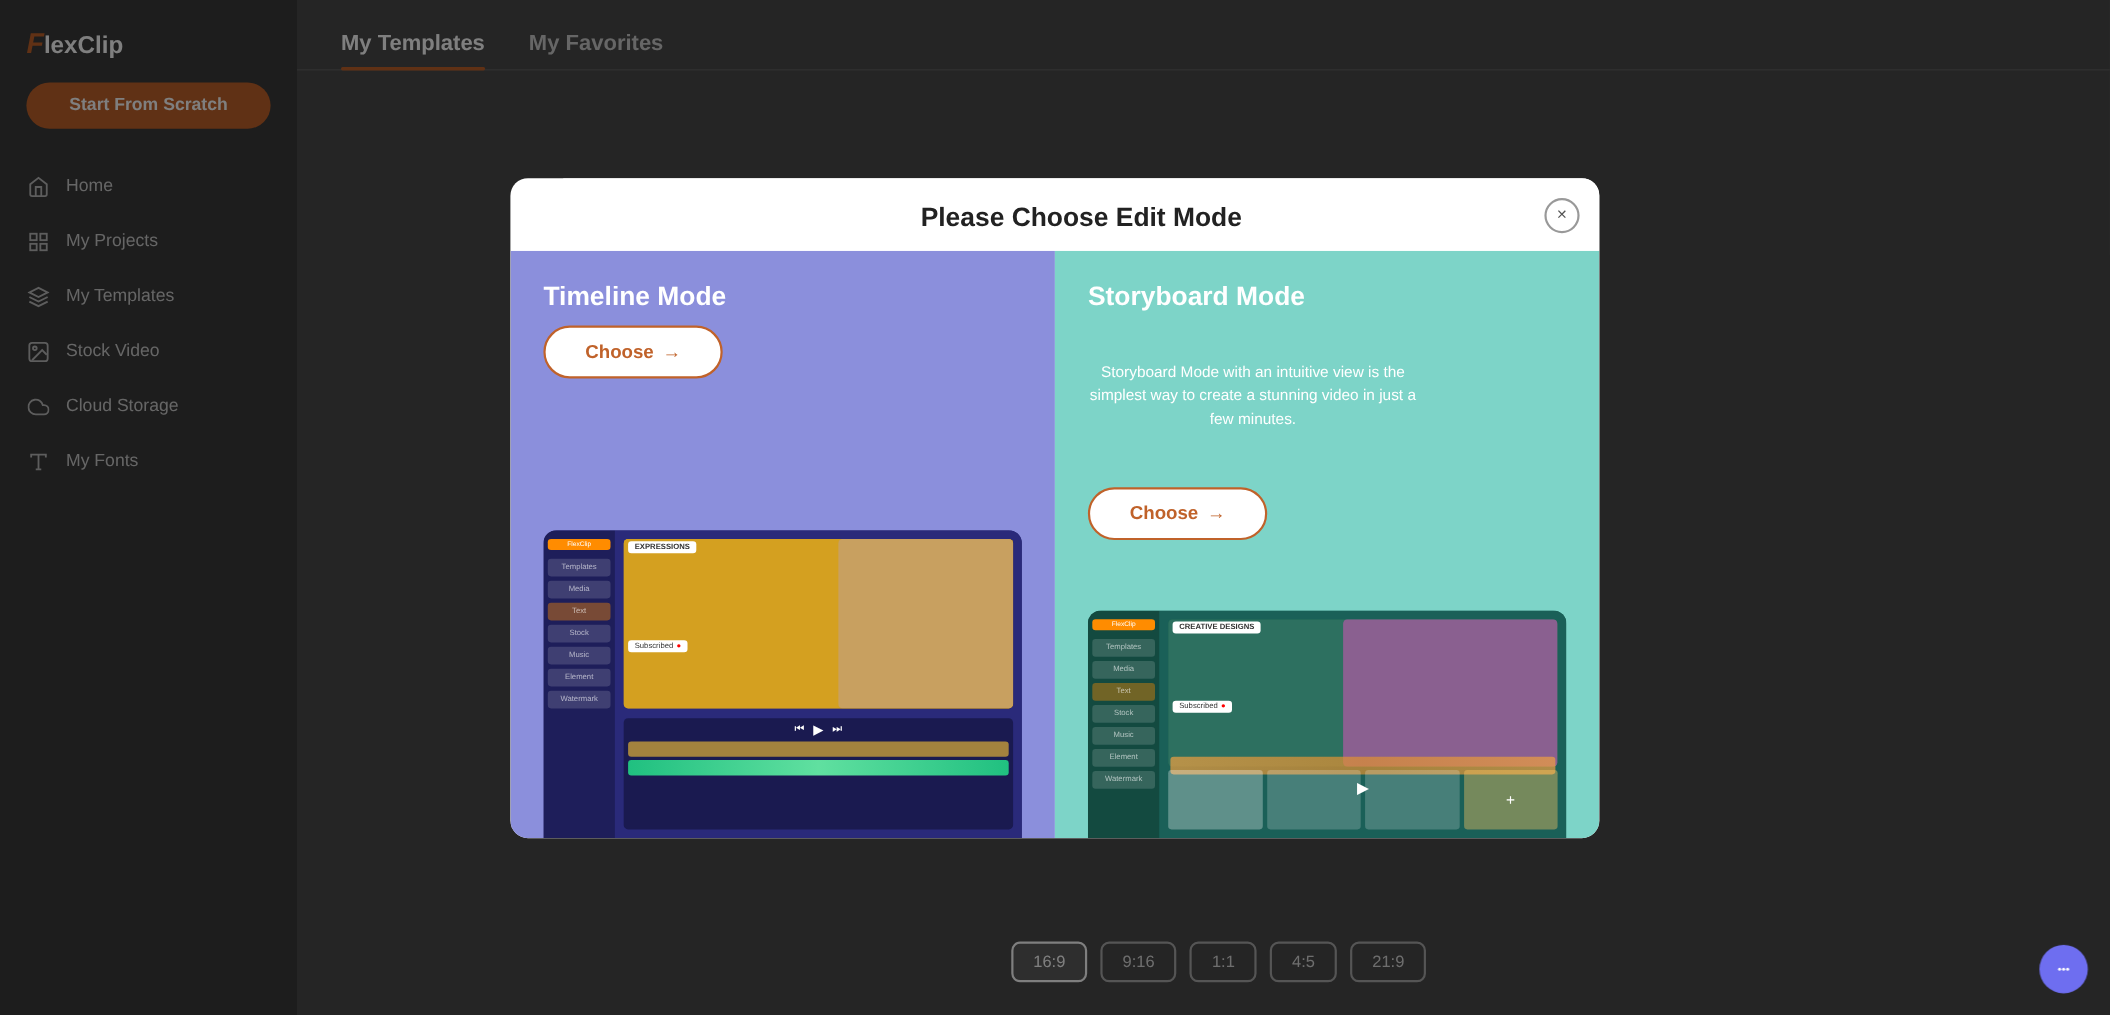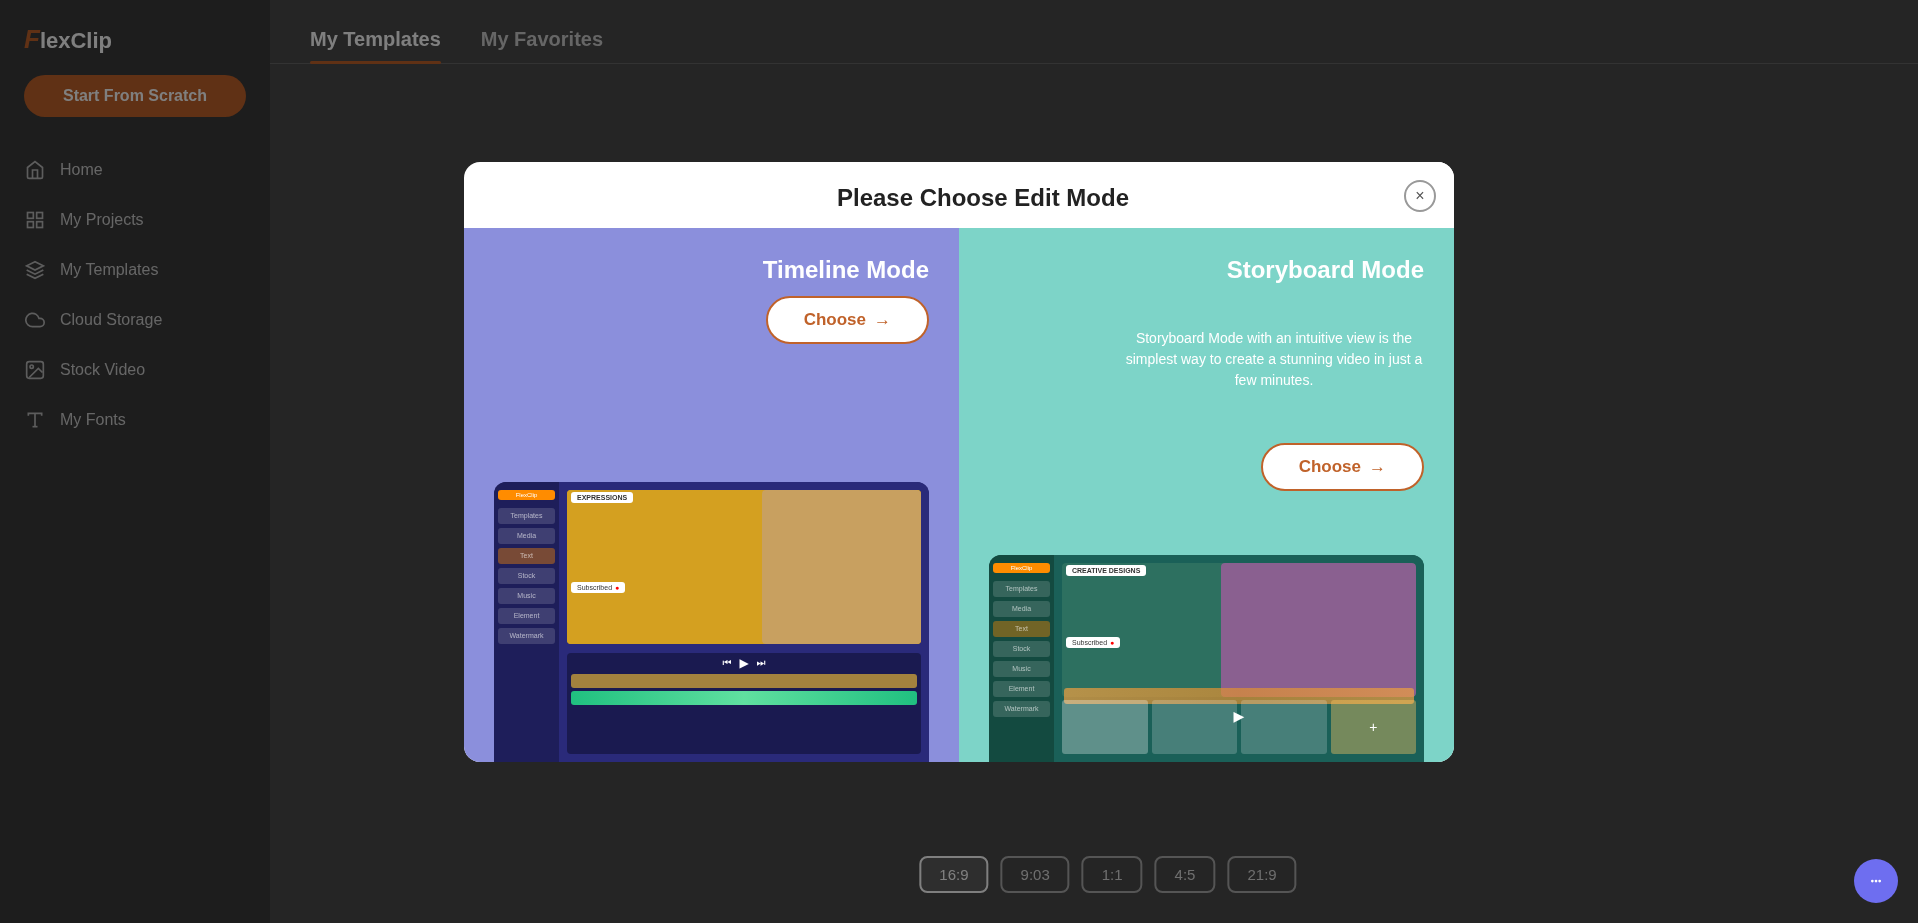--- a/index.html
+++ b/index.html
@@ -183,21 +183,21 @@
     }
     .modal-body {
       display: flex;
       flex: 1;
       overflow: hidden;
     }
     .mode-panel {
       flex: 1;
       display: flex;
       flex-direction: column;
-      align-items: flex-end;
+      align-items: flex-start;
       padding: 28px 30px 0;
       position: relative;
       overflow: hidden;
     }
     .mode-panel.timeline {
       background: #8b8fdc;
     }
     .mode-panel.storyboard {
       background: #7dd4c8;
       gap: 32px;
@@ -410,34 +410,34 @@
           <polygon points="12 2 2 7 12 12 22 7 12 2"></polygon>
           <polyline points="2 17 12 22 22 17"></polyline>
           <polyline points="2 12 12 17 22 12"></polyline>
         </svg>
     </span>
     <span>My Templates</span>
   </div>
   <div class="nav-item">
     <span class="nav-icon">
       <svg width="20" height="20" viewBox="0 0 24 24" fill="none" stroke="currentColor" stroke-width="2">
-          <path d="M18 10h-1.26A8 8 0 1 0 9 20h9a5 5 0 0 0 0-10z"></path>
-        </svg>
-    </span>
-    <span>Cloud Storage</span>
-  </div>
-  <div class="nav-item">
-    <span class="nav-icon">
-      <svg width="20" height="20" viewBox="0 0 24 24" fill="none" stroke="currentColor" stroke-width="2">
           <rect x="2" y="2" width="20" height="20" rx="3"></rect>
           <circle cx="8" cy="8" r="2"></circle>
           <path d="M21 15l-5-5L5 21"></path>
         </svg>
     </span>
     <span>Stock Video</span>
+  </div>
+  <div class="nav-item">
+    <span class="nav-icon">
+      <svg width="20" height="20" viewBox="0 0 24 24" fill="none" stroke="currentColor" stroke-width="2">
+          <path d="M18 10h-1.26A8 8 0 1 0 9 20h9a5 5 0 0 0 0-10z"></path>
+        </svg>
+    </span>
+    <span>Cloud Storage</span>
   </div>
   <div class="nav-item">
     <span class="nav-icon">
       <svg width="20" height="20" viewBox="0 0 24 24" fill="none" stroke="currentColor" stroke-width="2">
           <polyline points="4 7 4 4 20 4 20 7"></polyline>
           <line x1="9" y1="20" x2="15" y2="20"></line>
           <line x1="12" y1="4" x2="12" y2="20"></line>
         </svg>
     </span>
     <span>My Fonts</span>
@@ -449,21 +449,21 @@
     <div class="tab active">
       <span>My Templates</span>
     </div>
     <div class="tab">
       <span>My Favorites</span>
     </div>
   </div>
 
   <div class="aspect-bar">
     <button class="aspect-btn active">16:9</button>
-    <button class="aspect-btn">9:03</button>
+    <button class="aspect-btn">9:16</button>
     <button class="aspect-btn">1:1</button>
     <button class="aspect-btn">4:5</button>
     <button class="aspect-btn">21:9</button>
   </div>
 </div>
 
 <div class="overlay-backdrop"></div>
 
 <div class="modal">
   <div class="modal-header">

